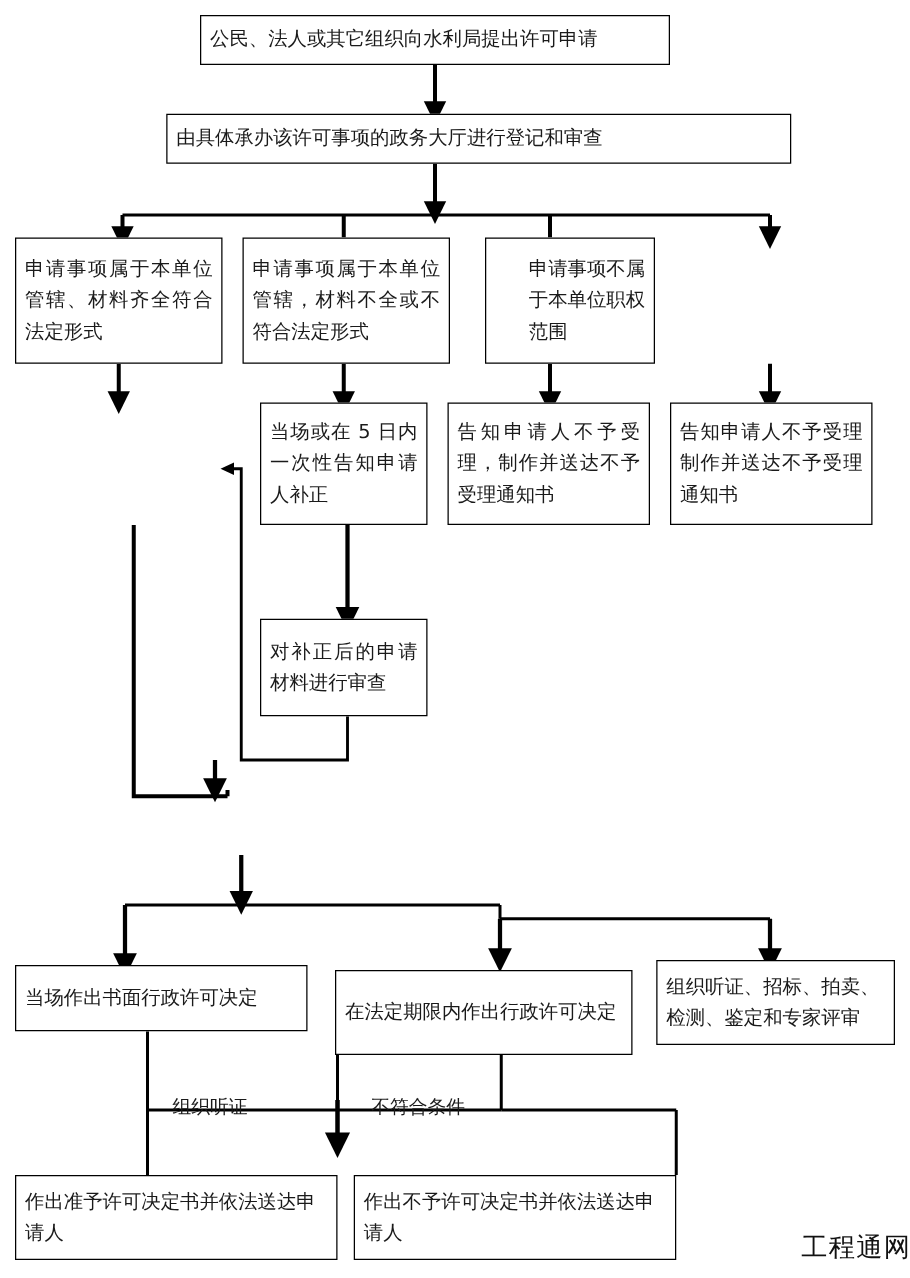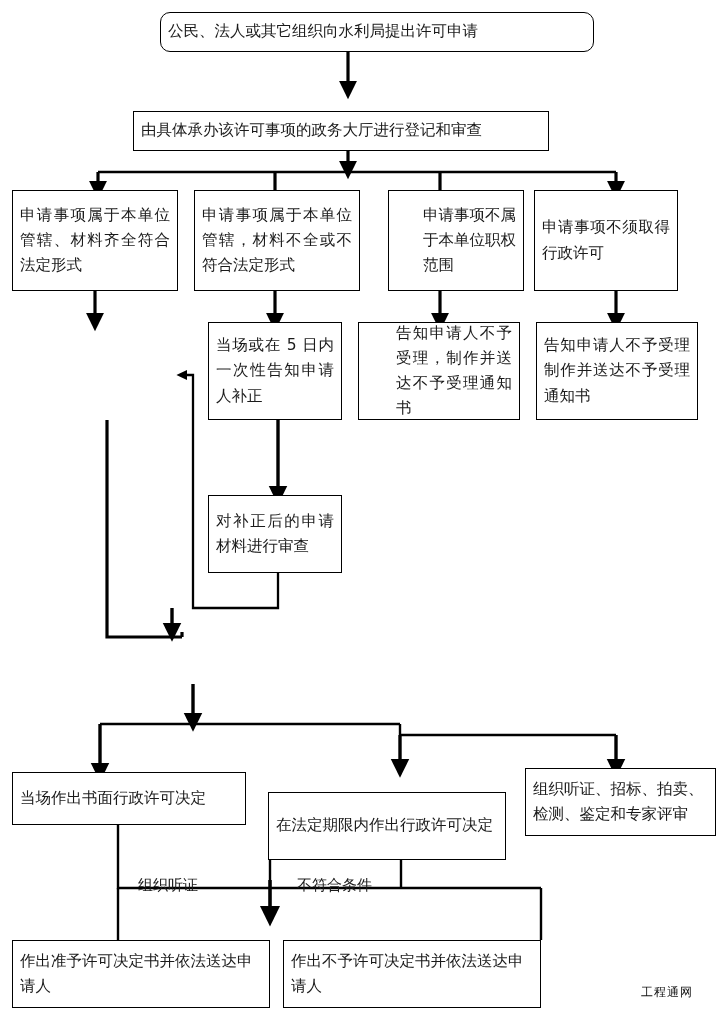--- a/index.html
+++ b/index.html
@@ -53,21 +53,21 @@
   }
   .edge-label {
     position: absolute;
     font-size: 15px;
     color: #1a1a1a;
     white-space: nowrap;
     z-index: 4;
   }
   .watermark {
     position: absolute;
-    font-size: 12px;
+    font-size: 21px;
     color: #111111;
     letter-spacing: 1px;
     z-index: 5;
     white-space: nowrap;
   }
 </style>
 </head>
 <body>
 
 <div id="canvas">
@@ -144,67 +144,64 @@
       <path d="M 401 888 L 541 888"></path>
     </g>
     <g stroke="#000000" fill="none" stroke-width="3.6">
       <path d="M 270 880 L 270 916" marker-end="url(#arw)"></path>
     </g>
     <g stroke="#000000" fill="none" stroke-width="2.4">
       <path d="M 270 836 L 270 880"></path>
     </g>
   </svg>
 
-  <div class="node just" style="left:160px; top:12px; width:434px; height:40px;border-radius:10px;">
+  <div class="node just" style="left:160px; top:12px; width:376px; height:40px;">
     <span class="txt">公民、法人或其它组织向水利局提出许可申请</span>
   </div>
 
-  <div class="node just" style="left:133px; top:91px; width:416px; height:40px;margin-top:20px;">
+  <div class="node just" style="left:133px; top:91px; width:500px; height:40px;">
     <span class="txt">由具体承办该许可事项的政务大厅进行登记和审查</span>
   </div>
 
   <div class="node just" style="left:12px; top:190px; width:166px; height:101px;">
     <span class="txt">申请事项属于本单位管辖、材料齐全符合法定形式</span>
   </div>
 
   <div class="node just" style="left:194px; top:190px; width:166px; height:101px;">
     <span class="txt">申请事项属于本单位管辖，材料不全或不符合法定形式</span>
   </div>
 
   <div class="node just" style="left:388px; top:190px; width:136px; height:101px;padding-left:27px;">
     <span class="txt">申请事项不属于本单位职权范围</span>
   </div>
 
-  <div class="node just" style="left:534px; top:190px; width:144px; height:101px;">
-    <span class="txt">申请事项不须取得行政许可</span>
-  </div>
 
 
   <div class="node just" style="left:208px; top:322px; width:134px; height:98px;">
     <span class="txt">当场或在 5 日内一次性告知申请人补正</span>
   </div>
 
-  <div class="node just" style="left:358px; top:322px; width:162px; height:98px;padding-left:30px;">
+  <div class="node just" style="left:358px; top:322px; width:162px; height:98px;">
     <span class="txt">告知申请人不予受理，制作并送达不予受理通知书</span>
   </div>
 
   <div class="node just" style="left:536px; top:322px; width:162px; height:98px;">
     <span class="txt">告知申请人不予受理制作并送达不予受理通知书</span>
   </div>
 
   <div class="node just" style="left:208px; top:495px; width:134px; height:78px;">
     <span class="txt">对补正后的申请材料进行审查</span>
   </div>
 
 
   <div class="node left" style="left:12px; top:772px; width:234px; height:53px;">
     <span class="txt">当场作出书面行政许可决定</span>
   </div>
 
-  <div class="node left" style="left:268px; top:792px; width:238px; height:68px;">
+  <div class="node left" style="left:268px; top:776px; width:238px; height:68px;">
     <span class="txt">在法定期限内作出行政许可决定</span>
   </div>
 
   <div class="node left" style="left:12px; top:940px; width:258px; height:68px;">
     <span class="txt">作出准予许可决定书并依法送达申请人</span>
   </div>
 
   <div class="node left" style="left:525px; top:768px; width:191px; height:68px;">
     <span class="txt">组织听证、招标、拍卖、检测、鉴定和专家评审</span>
   </div>

